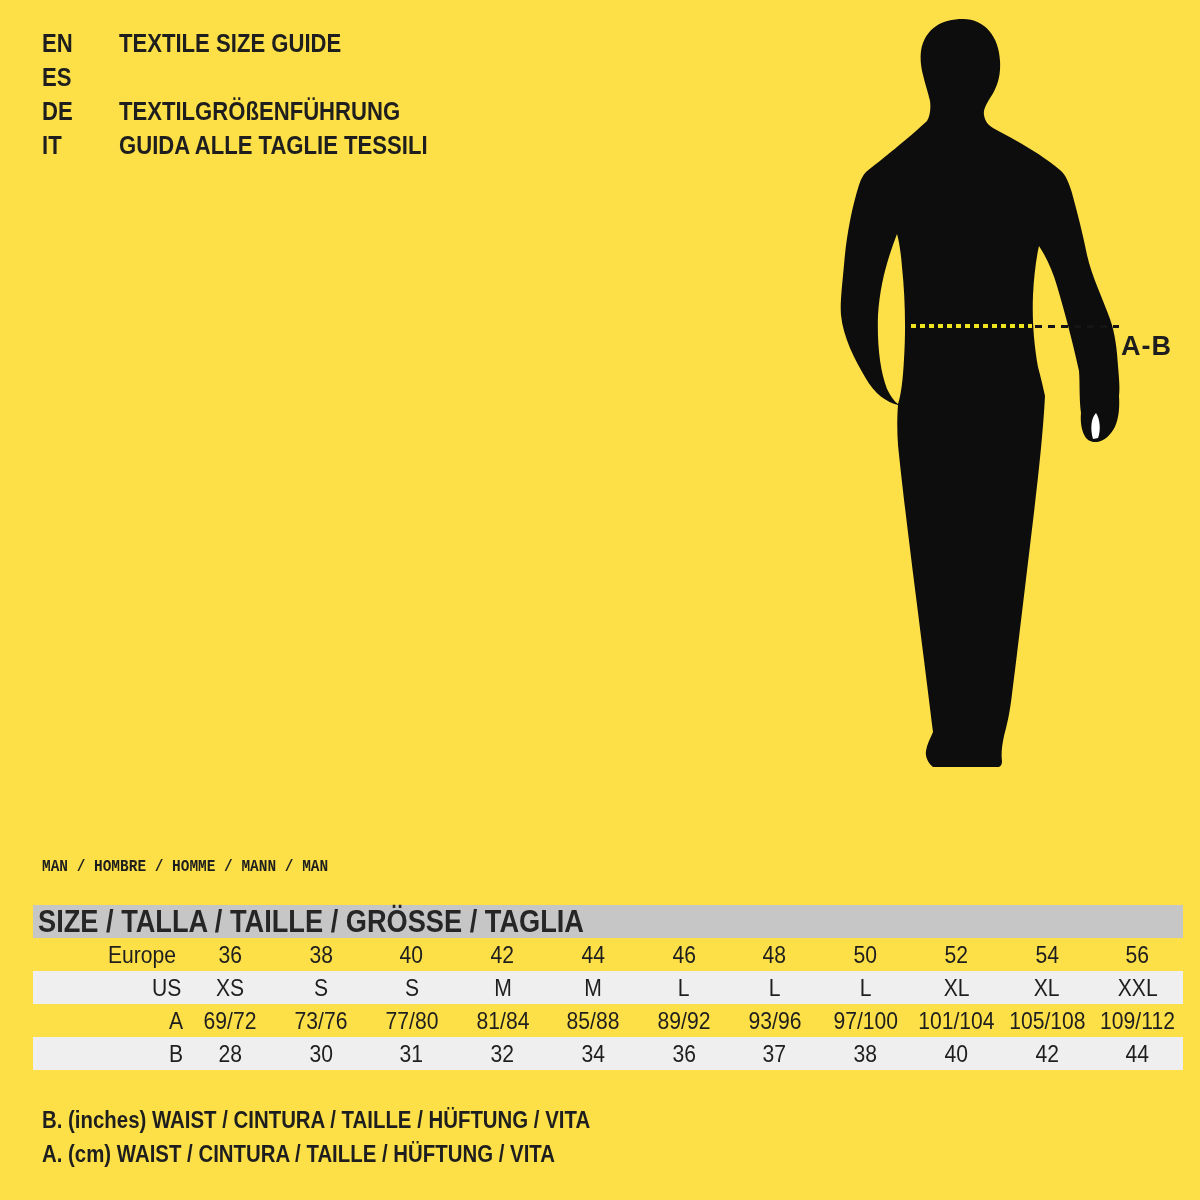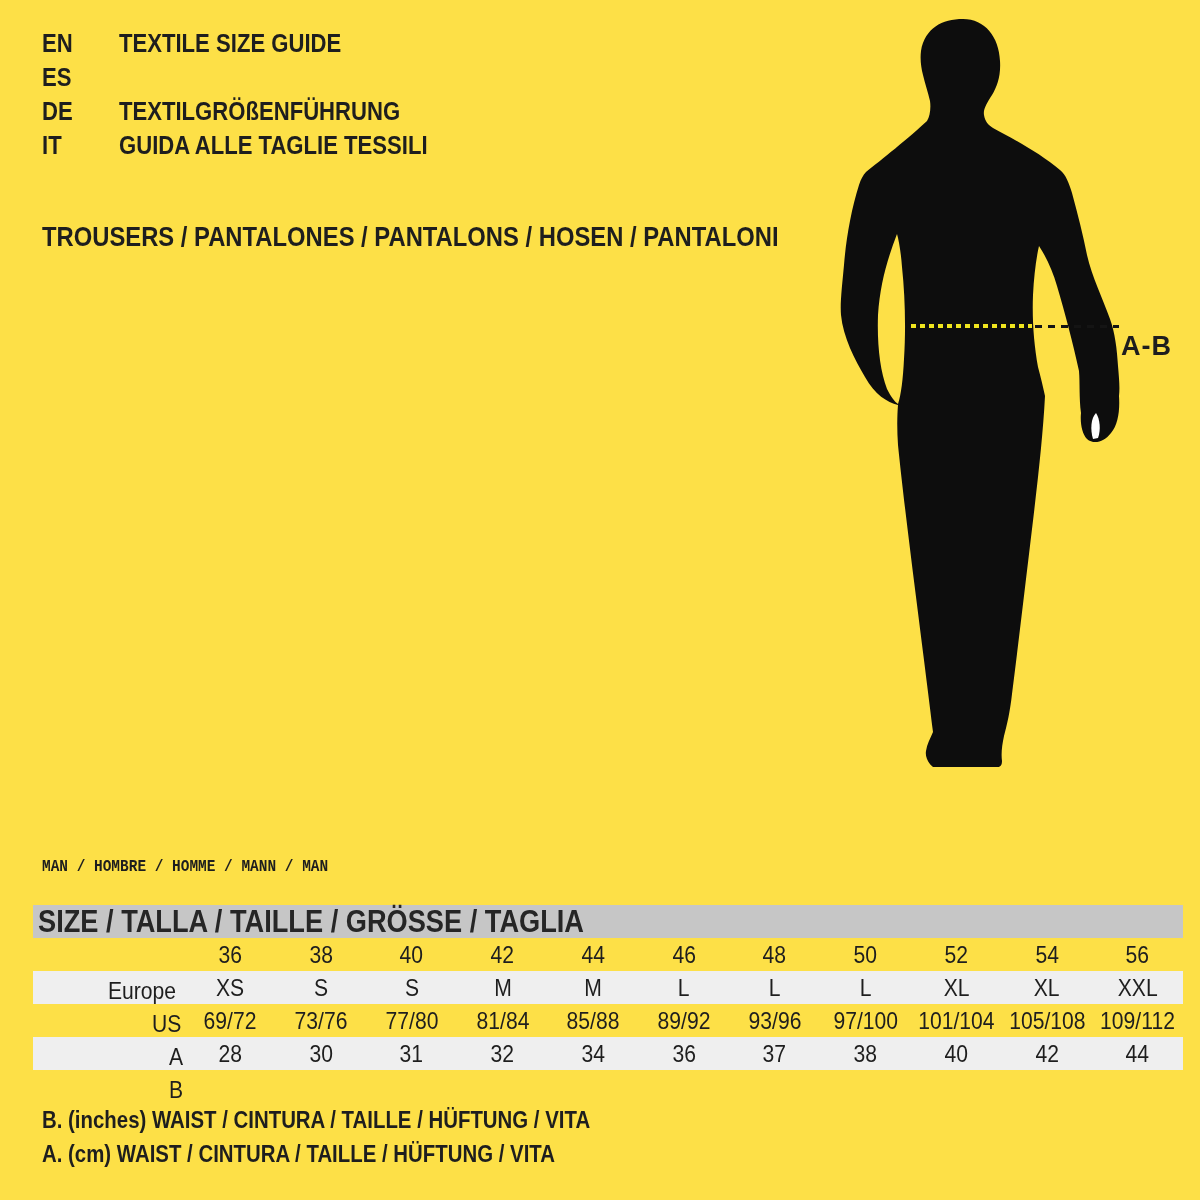--- a/index.html
+++ b/index.html
@@ -31,21 +31,21 @@
   .measure-label{position:absolute;left:1121px;top:311px;font-size:27px;font-weight:700;letter-spacing:1px;margin-top:20px;}
 
   
   .section-heading{position:absolute;left:42px;top:852px;font-size:17px;font-weight:700;line-height:30px;font-family:Liberation Mono, monospace;}
 
   
   .size-table{position:absolute;left:33px;top:905px;width:1150px;}
   .thead{height:33px;line-height:33px;background:#c6c6c6;font-size:32px;font-weight:700;padding-left:5px;box-sizing:border-box;color:#262626;}
   .trow{display:flex;height:33px;line-height:33px;font-size:24px;}
   .trow.alt{background:#efefef;}
-  .tlabel{flex:0 0 152px;width:152px;padding-left:5px;box-sizing:border-box;text-align:right;margin-top:36px;}
+  .tlabel{flex:0 0 152px;width:152px;padding-left:5px;box-sizing:border-box;text-align:right;}
   .tcell{flex:1 1 0;text-align:center;}
 
   
   .footnotes{position:absolute;left:42px;top:1103px;}
   .footnote{height:34px;line-height:34px;font-size:24px;font-weight:700;}
 </style>
 </head>
 <body>
 
 <div class="page">
@@ -65,23 +65,20 @@
     <span class="lang-code"><span class="cx">DE</span></span>
     <span class="lang-title"><span class="cx">TEXTILGRÖßENFÜHRUNG</span></span>
   </div>
 
   <div class="lang-row">
     <span class="lang-code"><span class="cx">IT</span></span>
     <span class="lang-title"><span class="cx">GUIDA ALLE TAGLIE TESSILI</span></span>
   </div>
 </div>
 
-  <div class="category">
-    <span class="cx">TROUSERS / PANTALONES / PANTALONS / HOSEN / PANTALONI</span>
-  </div>
 
   <svg class="figure-svg" viewBox="0 0 315 760" xmlns="http://www.w3.org/2000/svg" aria-hidden="true">
     <path fill="#0d0d0d" fill-rule="evenodd" d="
       M 128,4
       C 150,4 164,22 165,46
       C 166,61 162,72 157,80
       C 152,88 148,94 149,100
       C 150,106 153,110 158,113
       C 175,122 205,138 225,155
       C 231,160 234,168 237,178

